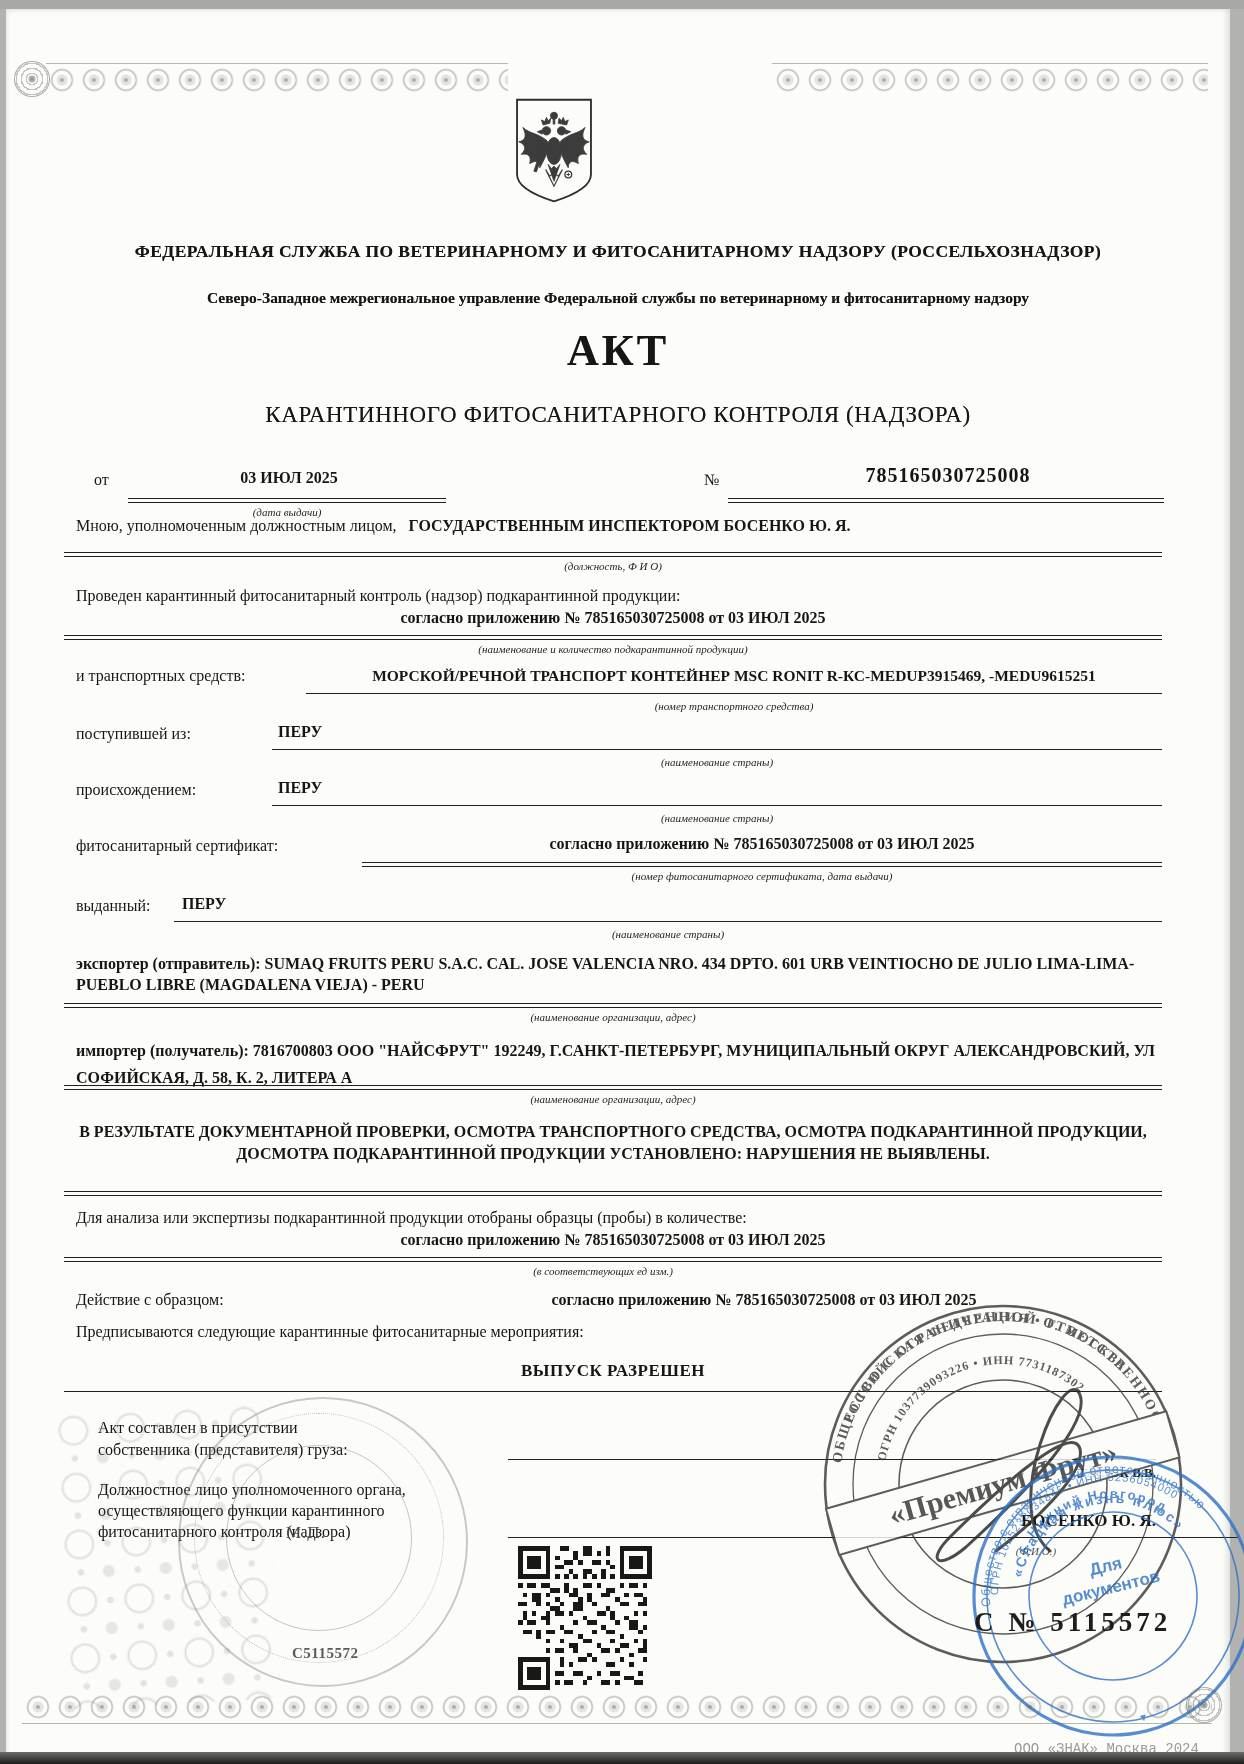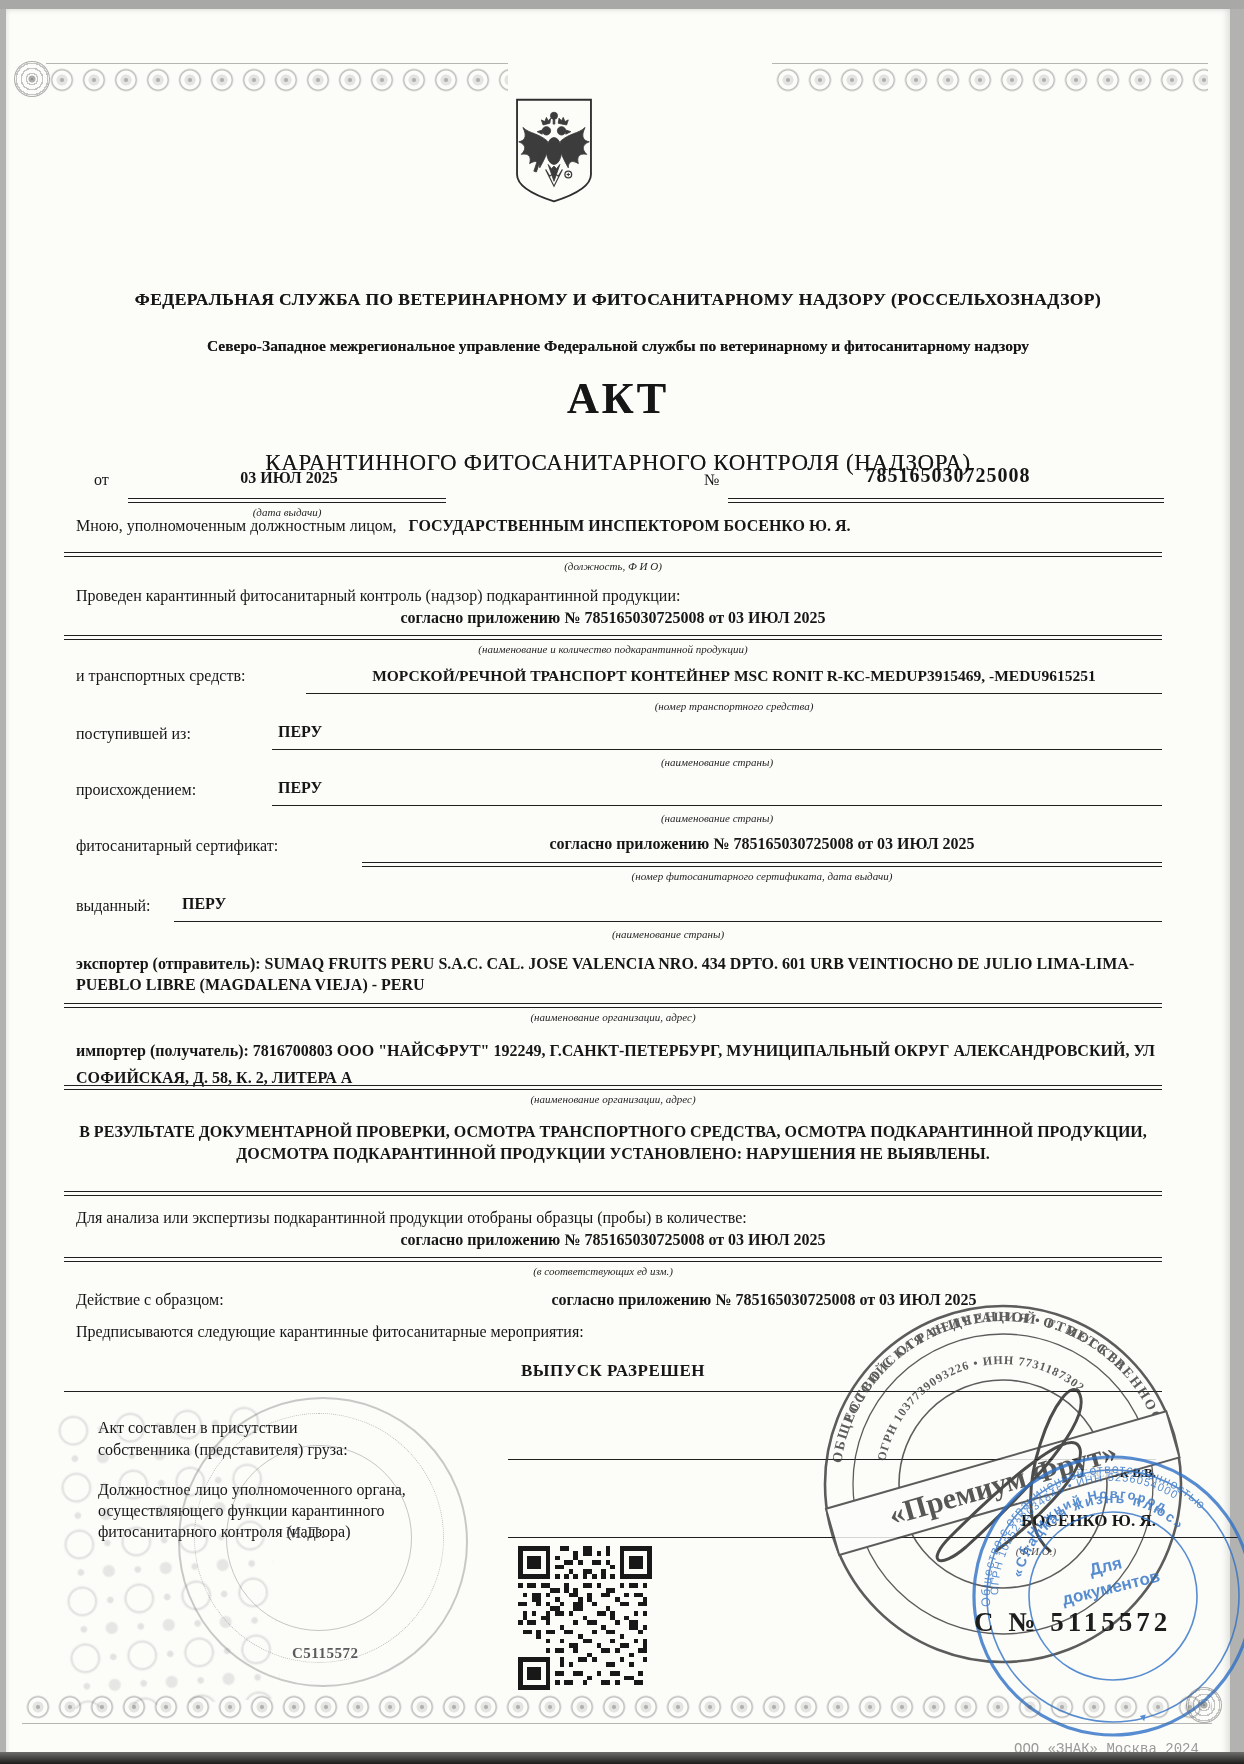--- a/index.html
+++ b/index.html
@@ -50,21 +50,21 @@
       radial-gradient(circle 5px at 22px 50px, rgba(118,118,128,.25) 2.5px, transparent 4px),
       radial-gradient(circle 5px at 50px 22px, rgba(118,118,128,.25) 2.5px, transparent 4px);
     background-size:57px 57px;
     opacity:.75;
   }
   .darkedge{
     position:absolute;left:0;bottom:0;width:1244px;height:12px;
     background:linear-gradient(to bottom,#6d6d6b,#1c1c1b);
   }
   .topedge{position:absolute;left:0;top:0;width:1244px;height:9px;background:#a8a8a6;}
-  .txtshadow{text-shadow:0 0 .5px rgba(20,20,20,.6);margin-top:48px;}
+  .txtshadow{text-shadow:0 0 .5px rgba(20,20,20,.6);}
 </style>
 </head>
 <body>
 
 <div class="page">
   <div class="paper">
 
     <div class="abs orn" style="left:40px;top:54px;width:462px;"></div>
     <div class="abs orn" style="left:766px;top:54px;width:436px;"></div>
     <div class="abs medal" style="left:8px;top:52px;"></div>

